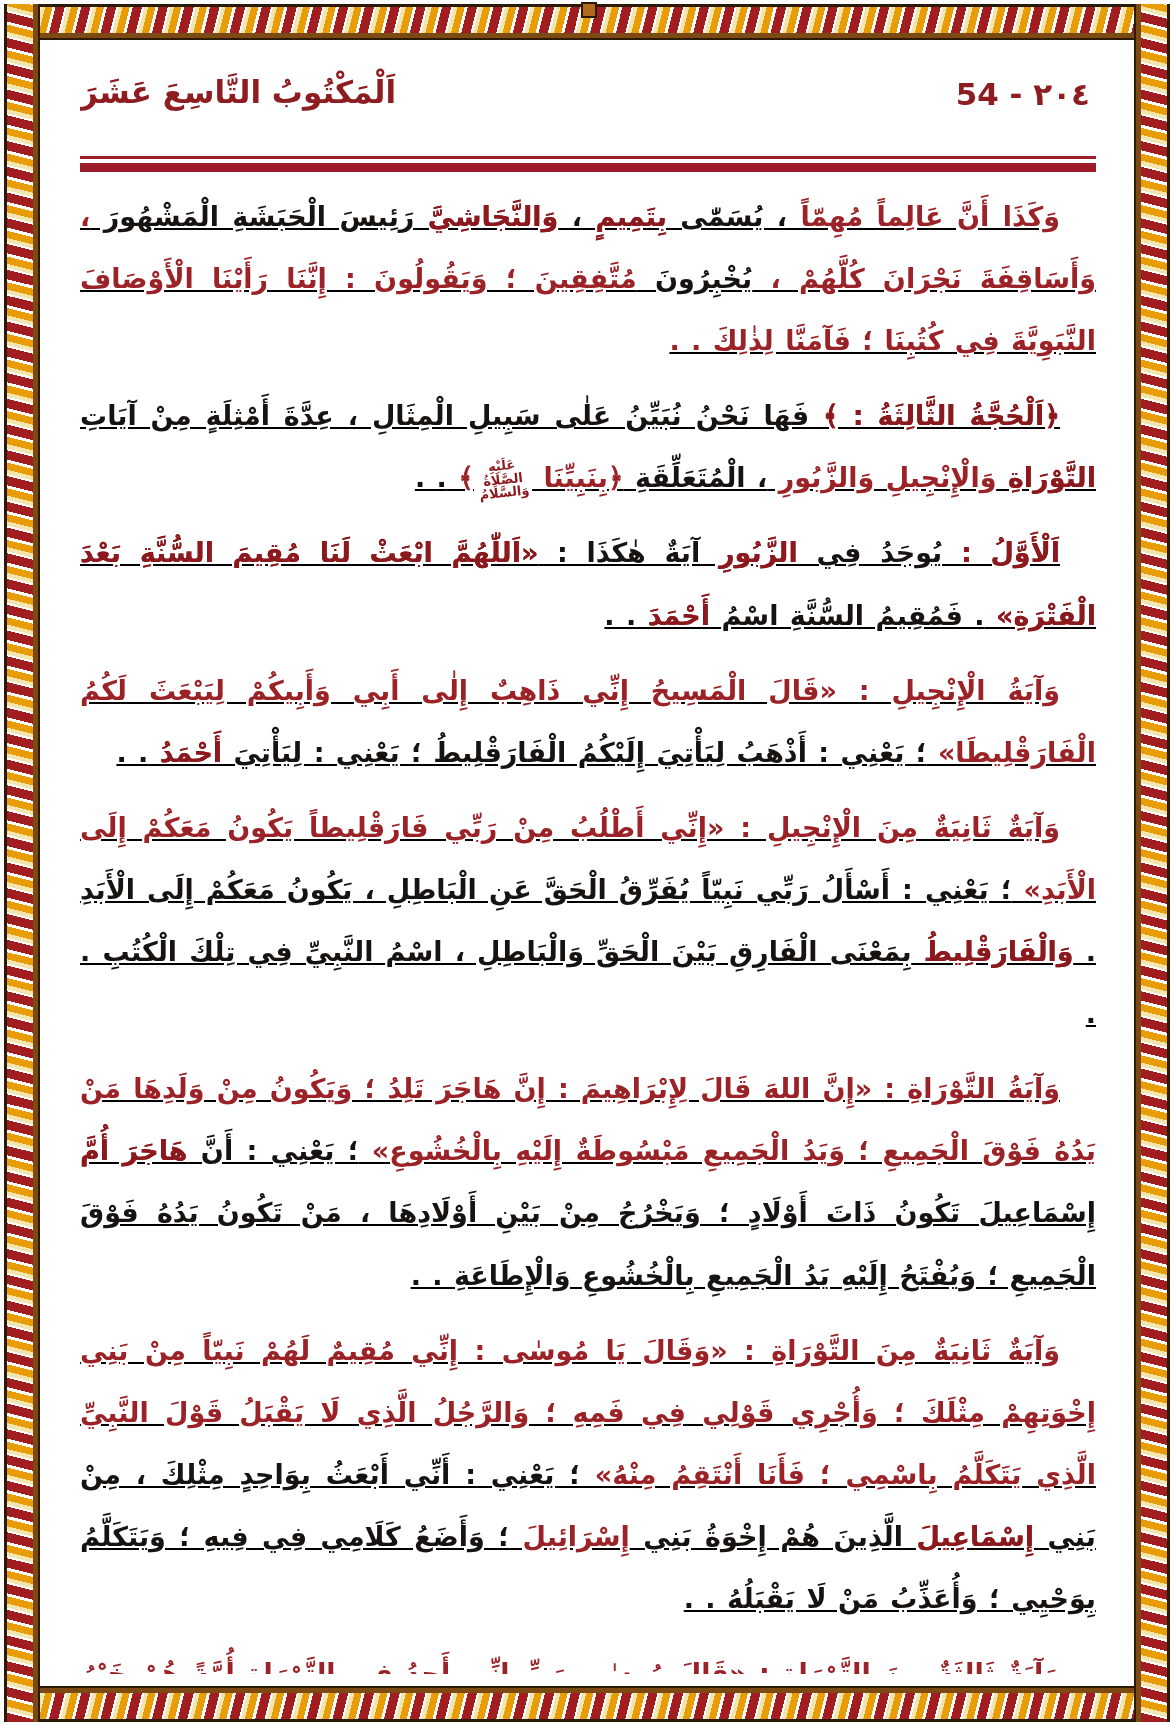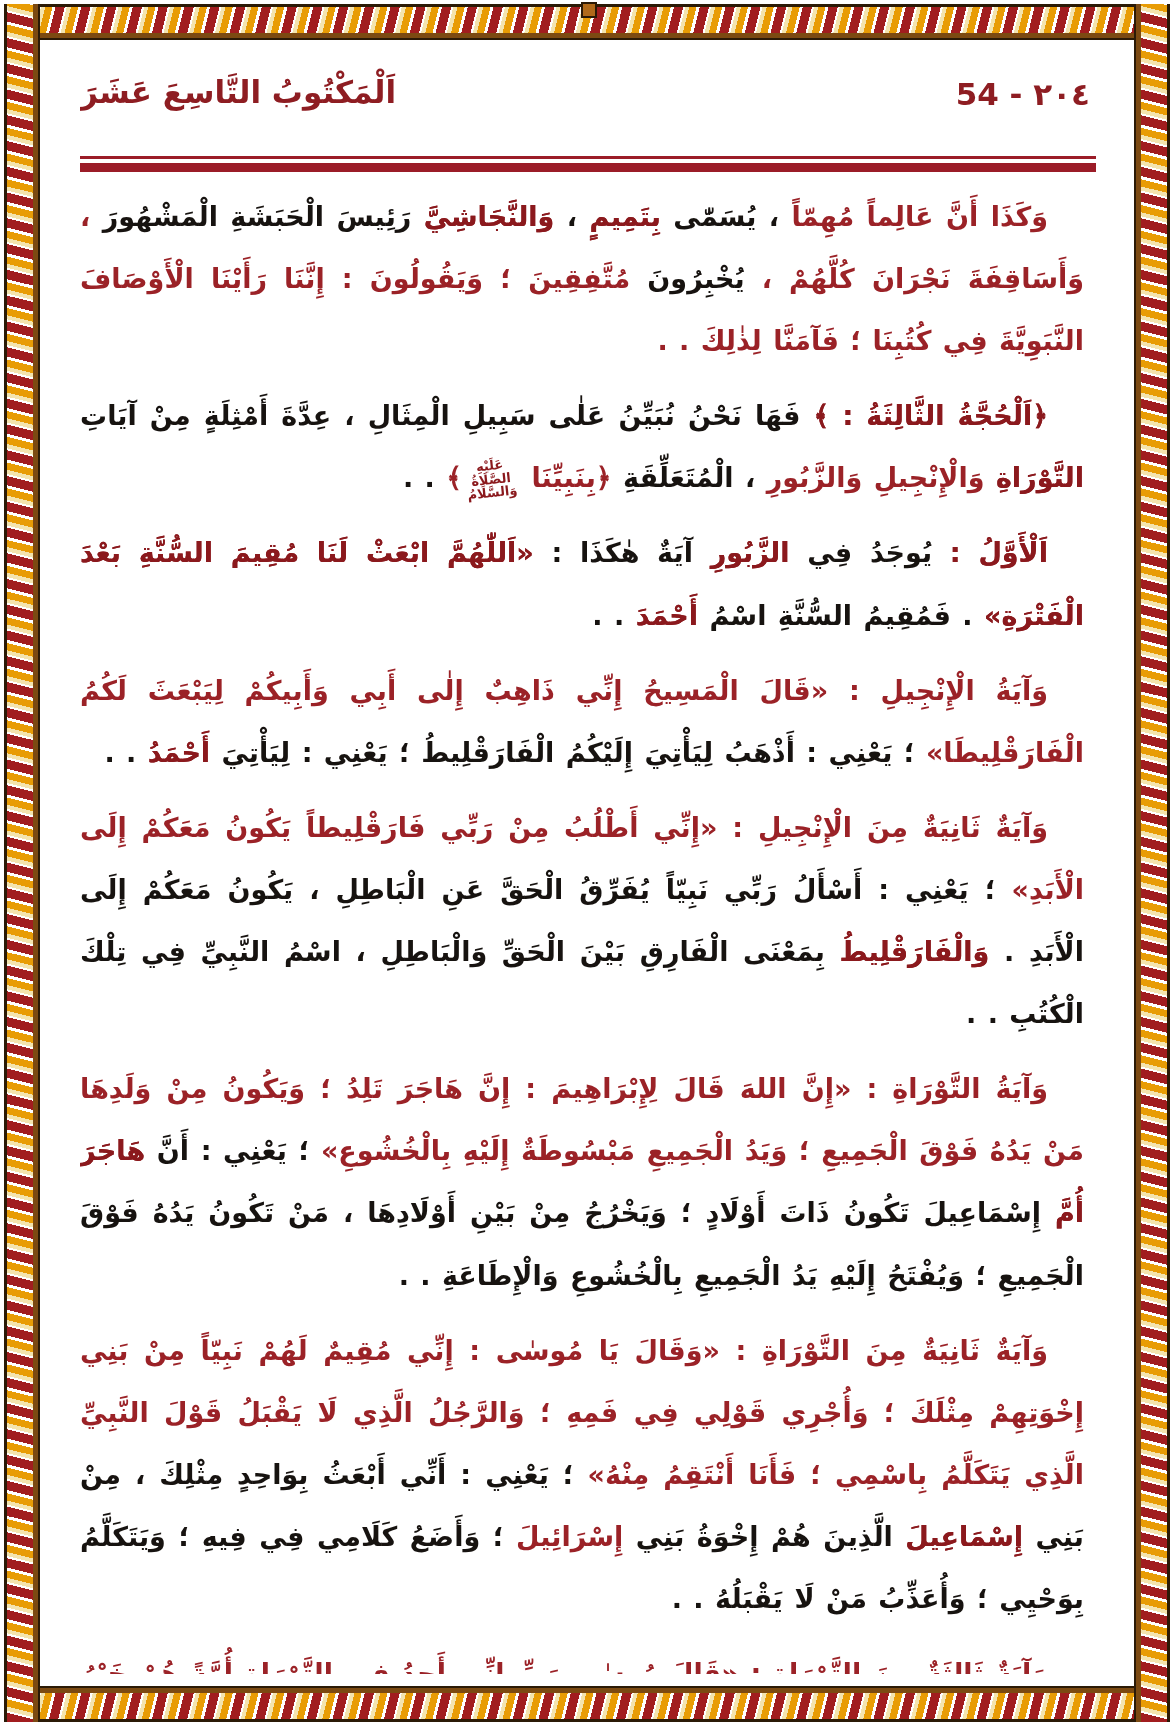--- a/index.html
+++ b/index.html
@@ -53,22 +53,23 @@
     background:linear-gradient(to bottom,#9b1c28 0,#9b1c28 3px,#ffffff 3px,#ffffff 7px,#9b1c28 7px,#9b1c28 16px);
   }
   .text-body{padding-top:14px;}
   .para{
     direction:rtl;
     text-align:justify;
     font-size:27px;
     font-weight:bold;
     line-height:2.3;
     text-indent:36px;
-    margin:0 12px 13px 0;
+    margin:0 0 13px 0;
     word-spacing:2px;
+    text-decoration:underline;
   }
   .seg.red  {color:#9b2227;}
   .seg.redb {color:#8b191d;text-shadow:0 0 .6px #8b191d;}
   .seg.black{color:#171310;}
   .seg.seal{
     display:inline-block;
     color:#8b191d;
     font-size:13px;
     line-height:1.05;
     width:58px;

